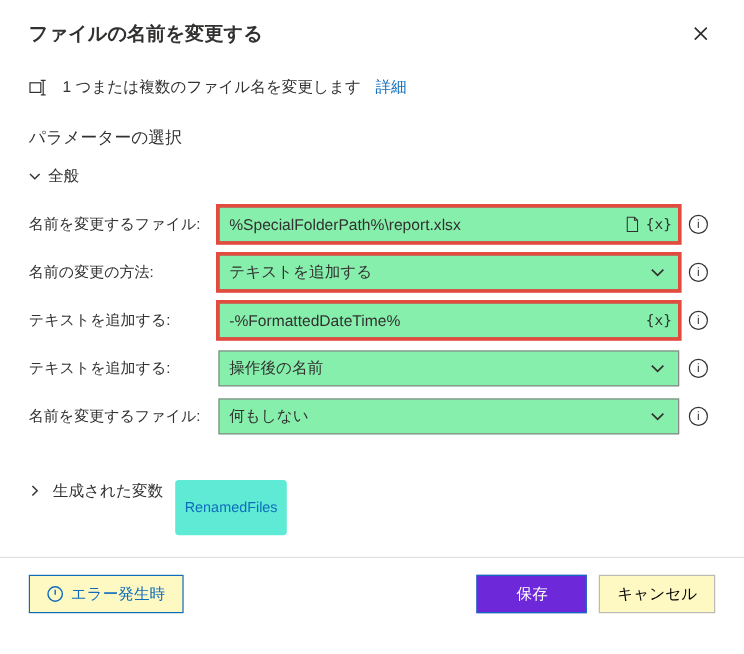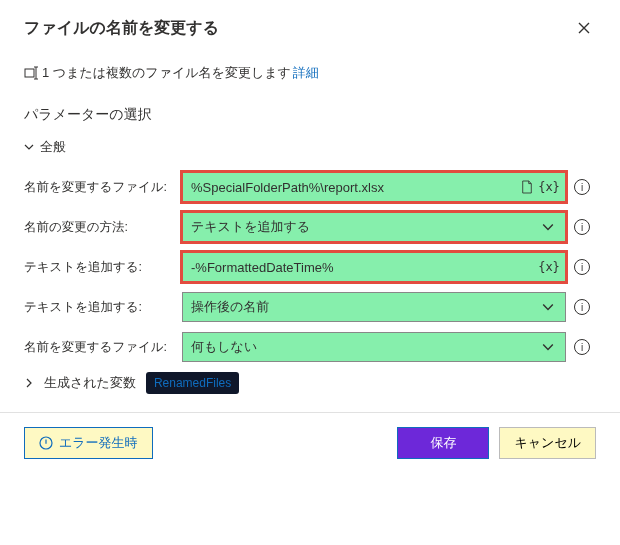--- a/index.html
+++ b/index.html
@@ -12,21 +12,21 @@
   height: 545px;
   overflow: hidden;
 }
 .dialog { padding: 16px 24px 0 24px; }
 .header { display: flex; align-items: center; margin-bottom: 18px; }
 .title { font-size: 16px; font-weight: 600; flex: 1; }
 .close-btn { width: 24px; height: 24px; display: flex; align-items: center; justify-content: center; cursor: pointer; }
 .close-btn svg { width: 12px; height: 12px; stroke: #323130; stroke-width: 1.4; }
 
 .info-bar {
-  display: flex; align-items: center; gap: 2px;
+  display: flex; align-items: center; gap: 12px;
   padding: 6px 0 14px 0;
   text-align: center;
 }
 .info-bar .rename-icon { width: 16px; height: 16px; display:flex; align-items:center; justify-content:center;}
 .info-bar .info-text { color: #323130; }
 .info-bar a { color: #0f6cbd; text-decoration: none; cursor: pointer; }
 
 .section-title { font-size: 14px; font-weight: 400; margin: 10px 0 14px 0; color:#323130; }
 
 .collapse { display: flex; align-items: center; gap: 6px; margin-bottom: 16px; cursor: pointer; }
@@ -45,22 +45,22 @@
 .field-input-text { flex: 1; color: #323130; white-space: nowrap; overflow: hidden; }
 .field .right-icons { display: flex; gap: 6px; align-items: center; }
 .icon-btn { width: 16px; height: 16px; display:flex; align-items:center; justify-content:center; cursor:pointer; }
 .select-chevron { width: 18px; display:flex; align-items:center; justify-content:center; }
 .info-icon { width: 16px; height: 16px; border: 1px solid #323130; border-radius: 50%; display:flex; align-items:center; justify-content:center; font-size: 10px; cursor: default; }
 
 .gen-vars { display: flex; align-items: center; gap: 10px; margin: 10px 0 0 0; }
 .gen-chevron { transform: rotate(-90deg); }
 .gen-label { font-size: 13px; }
 .badge {
-  color: #0f6cbd; background: #0f172a; border-radius: 3px;
-  padding: 4px 8px; font-size: 12px; cursor: pointer;
+  color: #0f6cbd; background: #5eead4; border-radius: 3px;
+  padding: 16px 8px; font-size: 12px; cursor: pointer; margin-top: 28px;
 }
 
 .footer-sep { border-top: 1px solid #e1e1e1; margin-top: 18px; }
 .footer {
   display: flex; padding: 14px 24px 16px 24px; align-items: center; gap: 10px;
 }
 .footer .spacer { flex: 1; }
 .btn {
   height: 32px; min-width: 92px; padding: 0 14px; border: 1px solid #bbb;
   background: #fef9c3; cursor: pointer; font-size: 13px; display:flex; align-items:center; justify-content:center; gap:6px;

